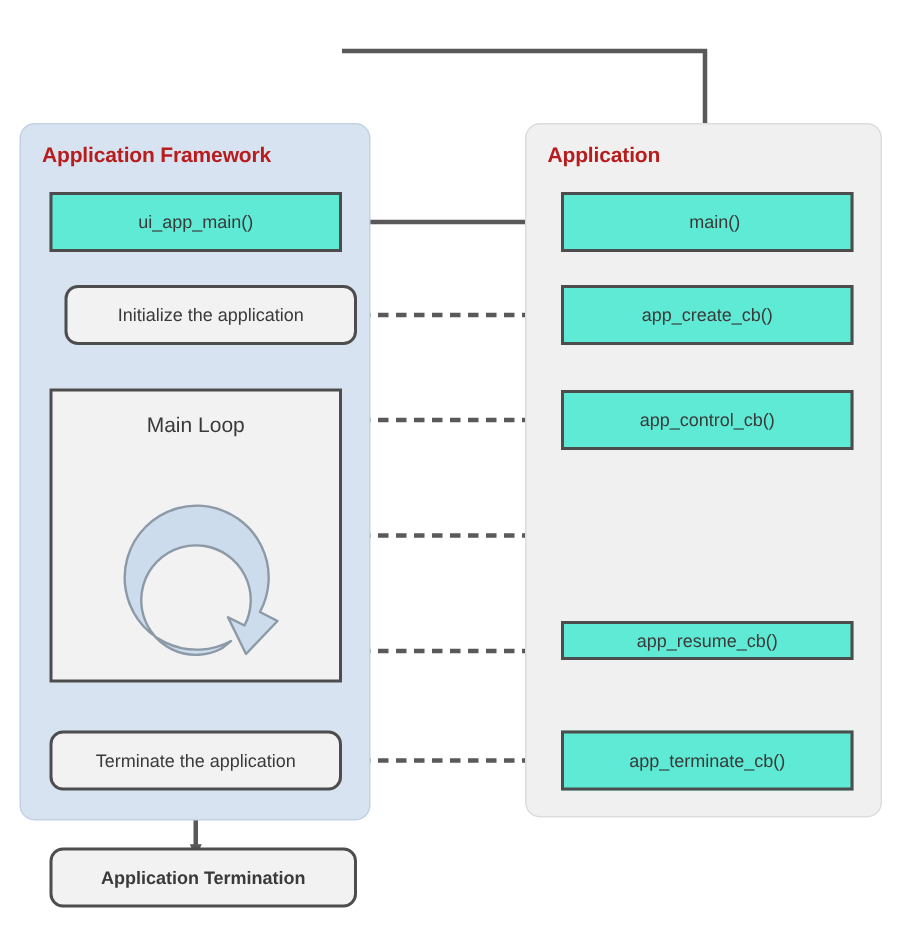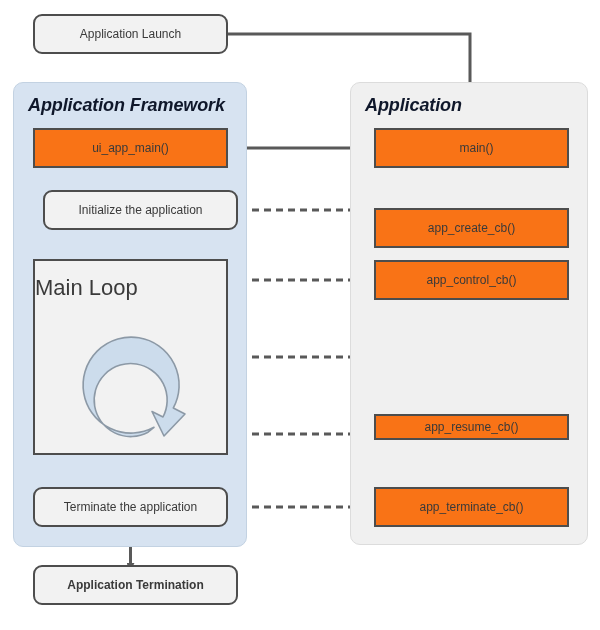--- a/index.html
+++ b/index.html
@@ -49,76 +49,75 @@
     width: 238px;
     height: 463px;
     background: #f0f0f0;
     border: 1px solid #dcdcdc;
     text-align: center;
   }
   .panel-title {
     position: absolute;
     left: 14px;
     top: 12px;
-    font-size: 18px;
+    font-size: 14px;
     font-weight: bold;
-    color: #0f172a;
+    color: #b91c1c;
     letter-spacing: -0.1px;
-    font-style: italic;
   }
   
   .node {
     position: absolute;
     box-sizing: border-box;
     display: flex;
     align-items: center;
     justify-content: center;
     font-size: 12px;
     color: #3a3a3a;
     text-align: center;
     border: 2px solid #4d4d4d;
   }
   .node-round {
     border-radius: 9px;
     background: #f2f2f2;
   }
   .node-green {
-    background: #f97316;
+    background: #5eead4;
     border-radius: 0;
   }
   .node-mainloop {
     background: #f2f2f2;
     border-radius: 0;
     display: block;
   }
   .mainloop-label {
     position: absolute;
     left: 0;
     right: 0;
     top: 14px;
-    text-align: left;
-    font-size: 22px;
+    text-align: center;
+    font-size: 14px;
     color: #3a3a3a;
   }
   .loop-icon {
     position: absolute;
     left: 50%;
     top: 62px;
     transform: translateX(-50%);
   }
   
   #node-app-launch   { left: 33px;  top: 14px;  width: 195px; height: 40px; }
   #node-ui-app-main  { left: 33px;  top: 128px; width: 195px; height: 40px; }
   #node-initialize   { left: 43px;  top: 190px; width: 195px; height: 40px; }
   #node-main-loop    { left: 33px;  top: 259px; width: 195px; height: 196px; }
   #node-terminate    { left: 33px;  top: 487px; width: 195px; height: 40px; }
   #node-app-term     { left: 33px;  top: 565px; width: 205px; height: 40px; font-weight: bold; }
 
   #node-main           { left: 374px; top: 128px; width: 195px; height: 40px; padding-left: 10px; }
-  #node-app-create-cb  { left: 374px; top: 208px; width: 195px; height: 40px; }
+  #node-app-create-cb  { left: 374px; top: 190px; width: 195px; height: 40px; }
   #node-app-control-cb { left: 374px; top: 260px; width: 195px; height: 40px; text-align: right; }
   #node-app-pause-cb   { left: 374px; top: 337px; width: 195px; height: 40px; }
   #node-app-resume-cb  { left: 374px; top: 414px; width: 195px; height: 26px; }
   #node-app-term-cb    { left: 374px; top: 487px; width: 195px; height: 40px; }
 </style>
 </head>
 <body>
 
 <div id="canvas">
 
@@ -178,23 +177,20 @@
   </svg>
 
   <div class="panel panel-framework">
     <div class="panel-title">Application Framework</div>
   </div>
 
   <div class="panel panel-application">
     <div class="panel-title">Application</div>
   </div>
 
-  <div class="node node-round" id="node-app-launch">
-    <span>Application Launch</span>
-  </div>
 
   <div class="node node-green" id="node-ui-app-main">
     <span>ui_app_main()</span>
   </div>
 
   <div class="node node-round" id="node-initialize">
     <span>Initialize the application</span>
   </div>
 
   <div class="node node-mainloop" id="node-main-loop">

